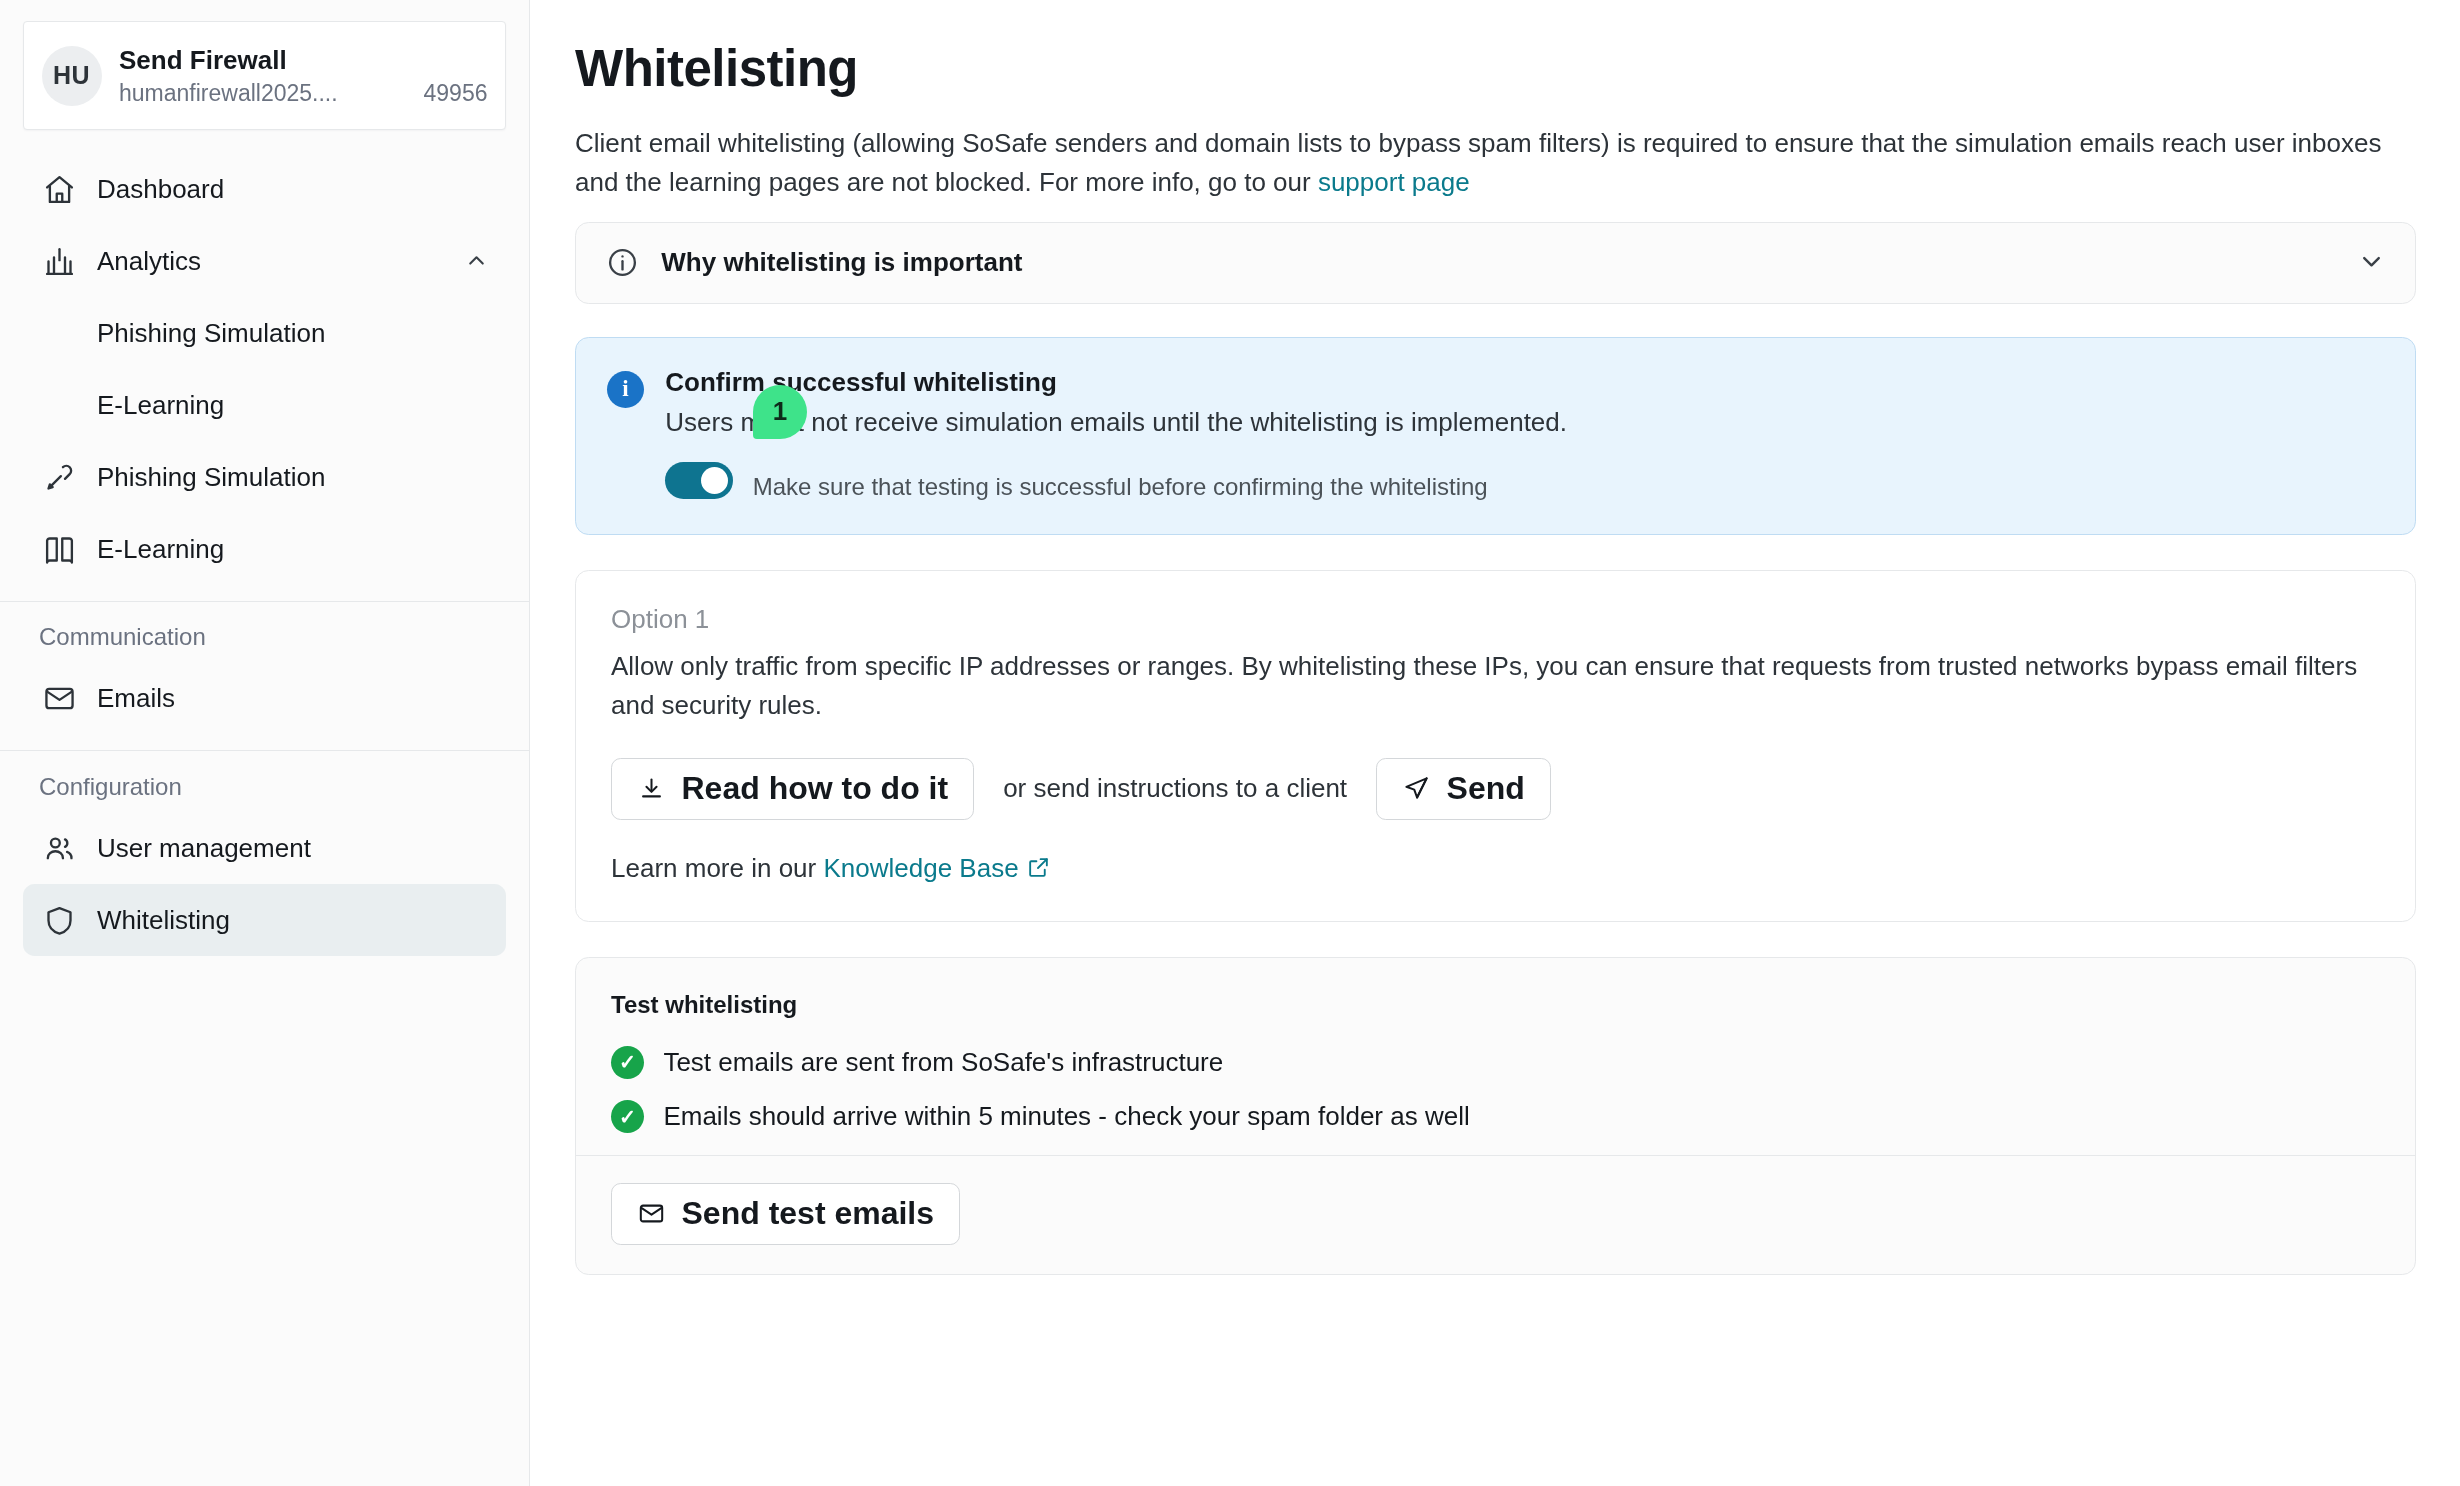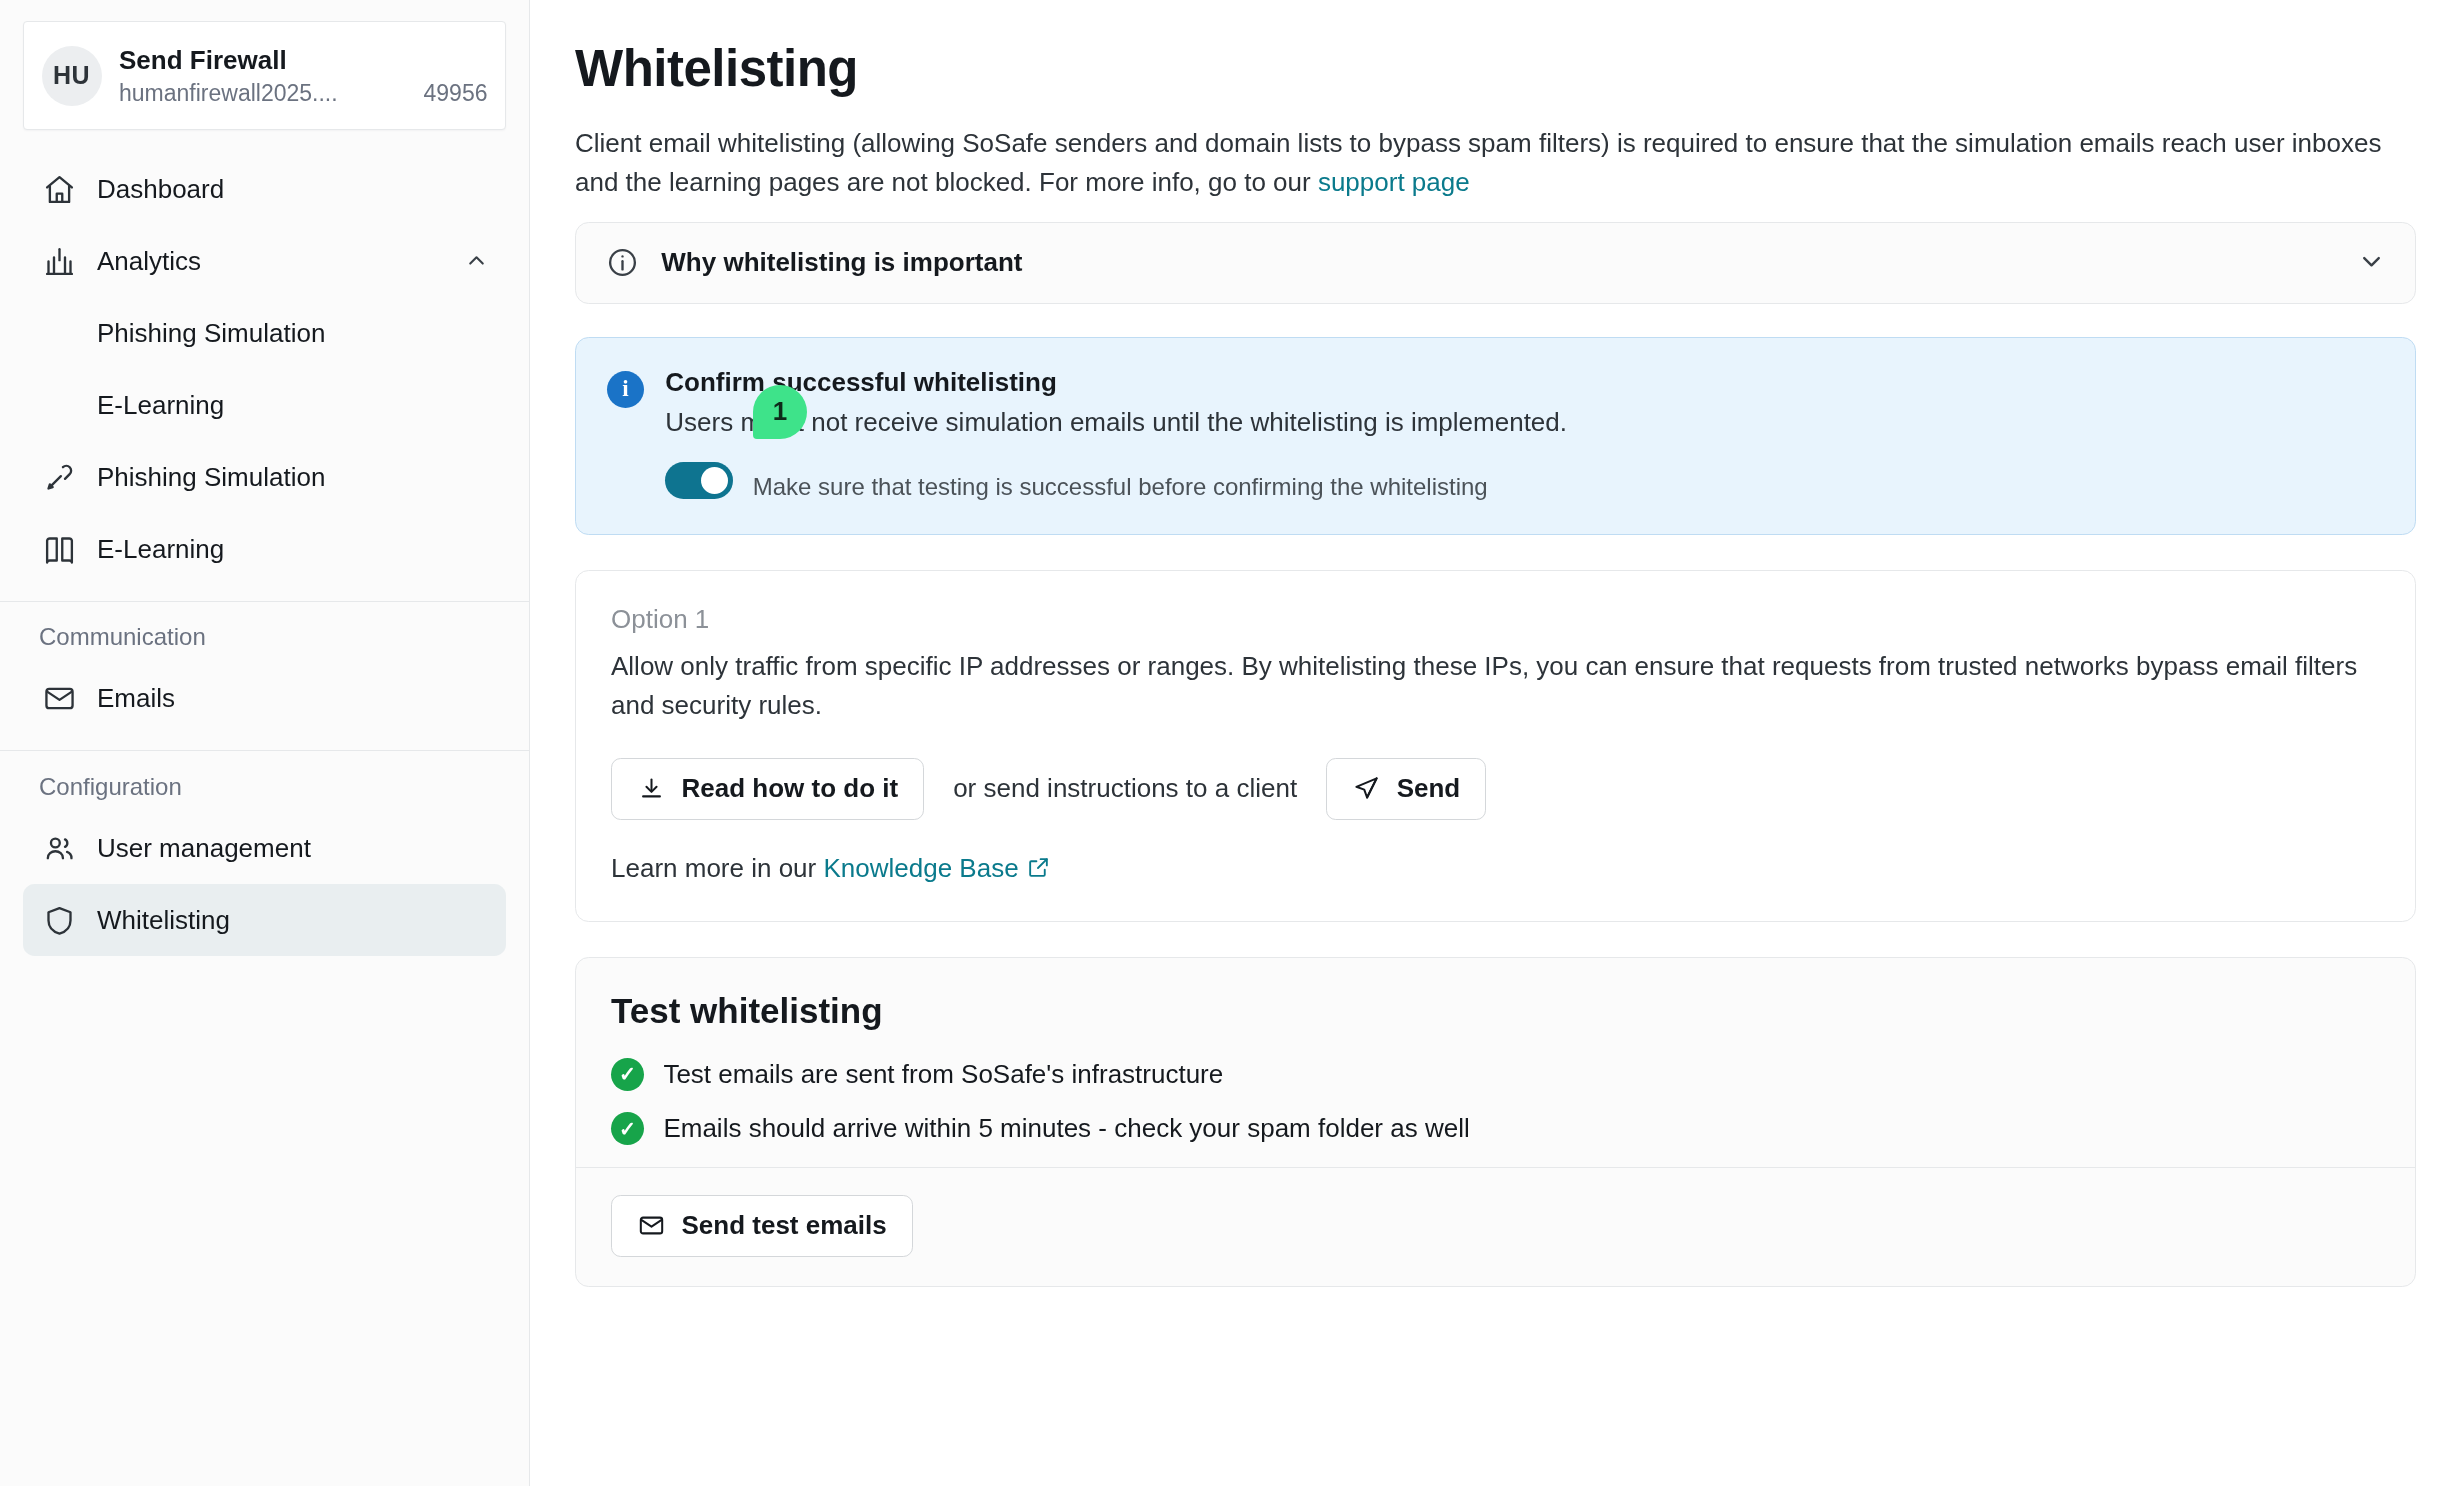--- a/index.html
+++ b/index.html
@@ -246,21 +246,21 @@
   .btn-row { display: flex; align-items: center; gap: 0; }
   .btn {
     display: inline-flex;
     align-items: center;
     gap: 15.5px;
     height: 62px;
     padding: 0 25px;
     border: 1px solid #d4d7da;
     border-radius: 9.7px;
     background: #fff;
-    font-size: 26px;
+    font-size: 32px;
     font-weight: bold;
     color: #15191e;
     cursor: pointer;
     white-space: nowrap;
   }
   .btn .bi { width: 29px; height: 29px; display:flex; align-items:center; justify-content:center; }
   .between-text {
     font-size: 26px;
     color: #2d3339;
     margin: 0 29px;
@@ -275,21 +275,21 @@
 
   
   .test-card {
     border: 1px solid #e6e8ea;
     border-radius: 13.6px;
     background: #fbfbfb;
     padding: 33px 35px 0 35px;
     margin-bottom: 0;
   }
   .test-card h2 {
-    font-size: 35px;
+    font-size: 24px;
     font-weight: bold;
     margin: 0 0 27px 0;
   }
   .check-line {
     display: flex;
     align-items: center;
     font-size: 26px;
     color: #15191e;
     margin-bottom: 21.3px;
   }

